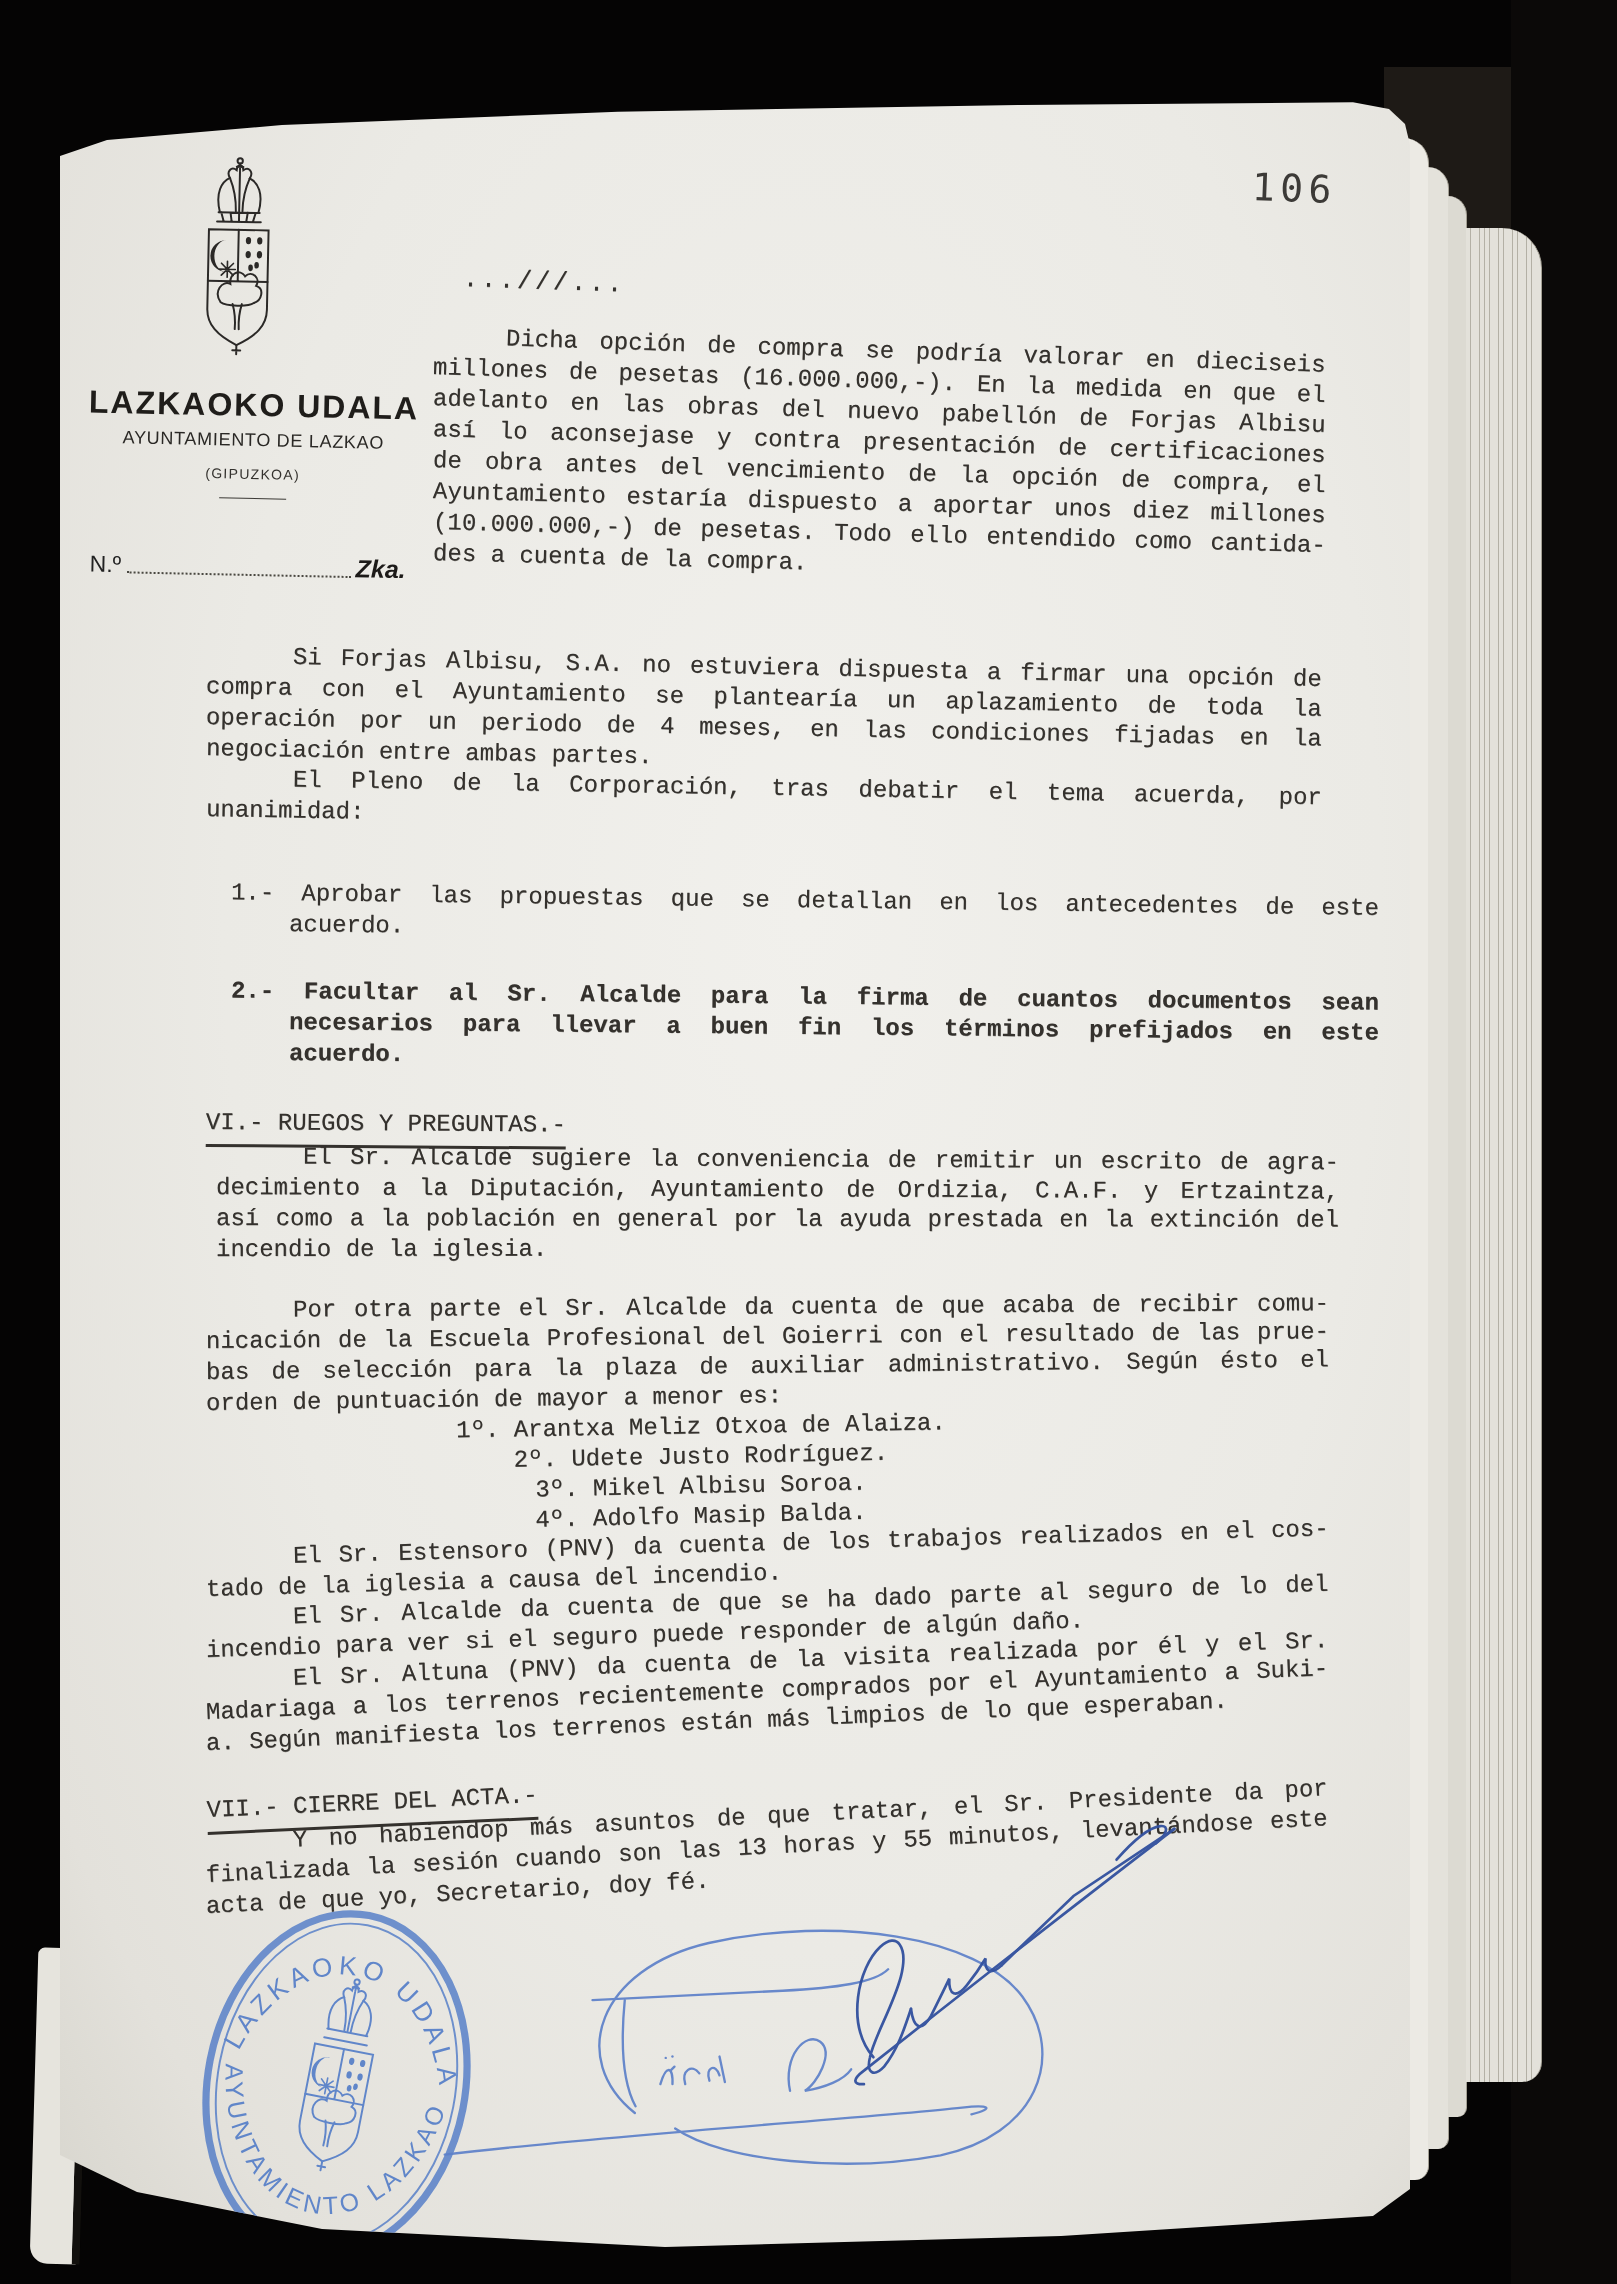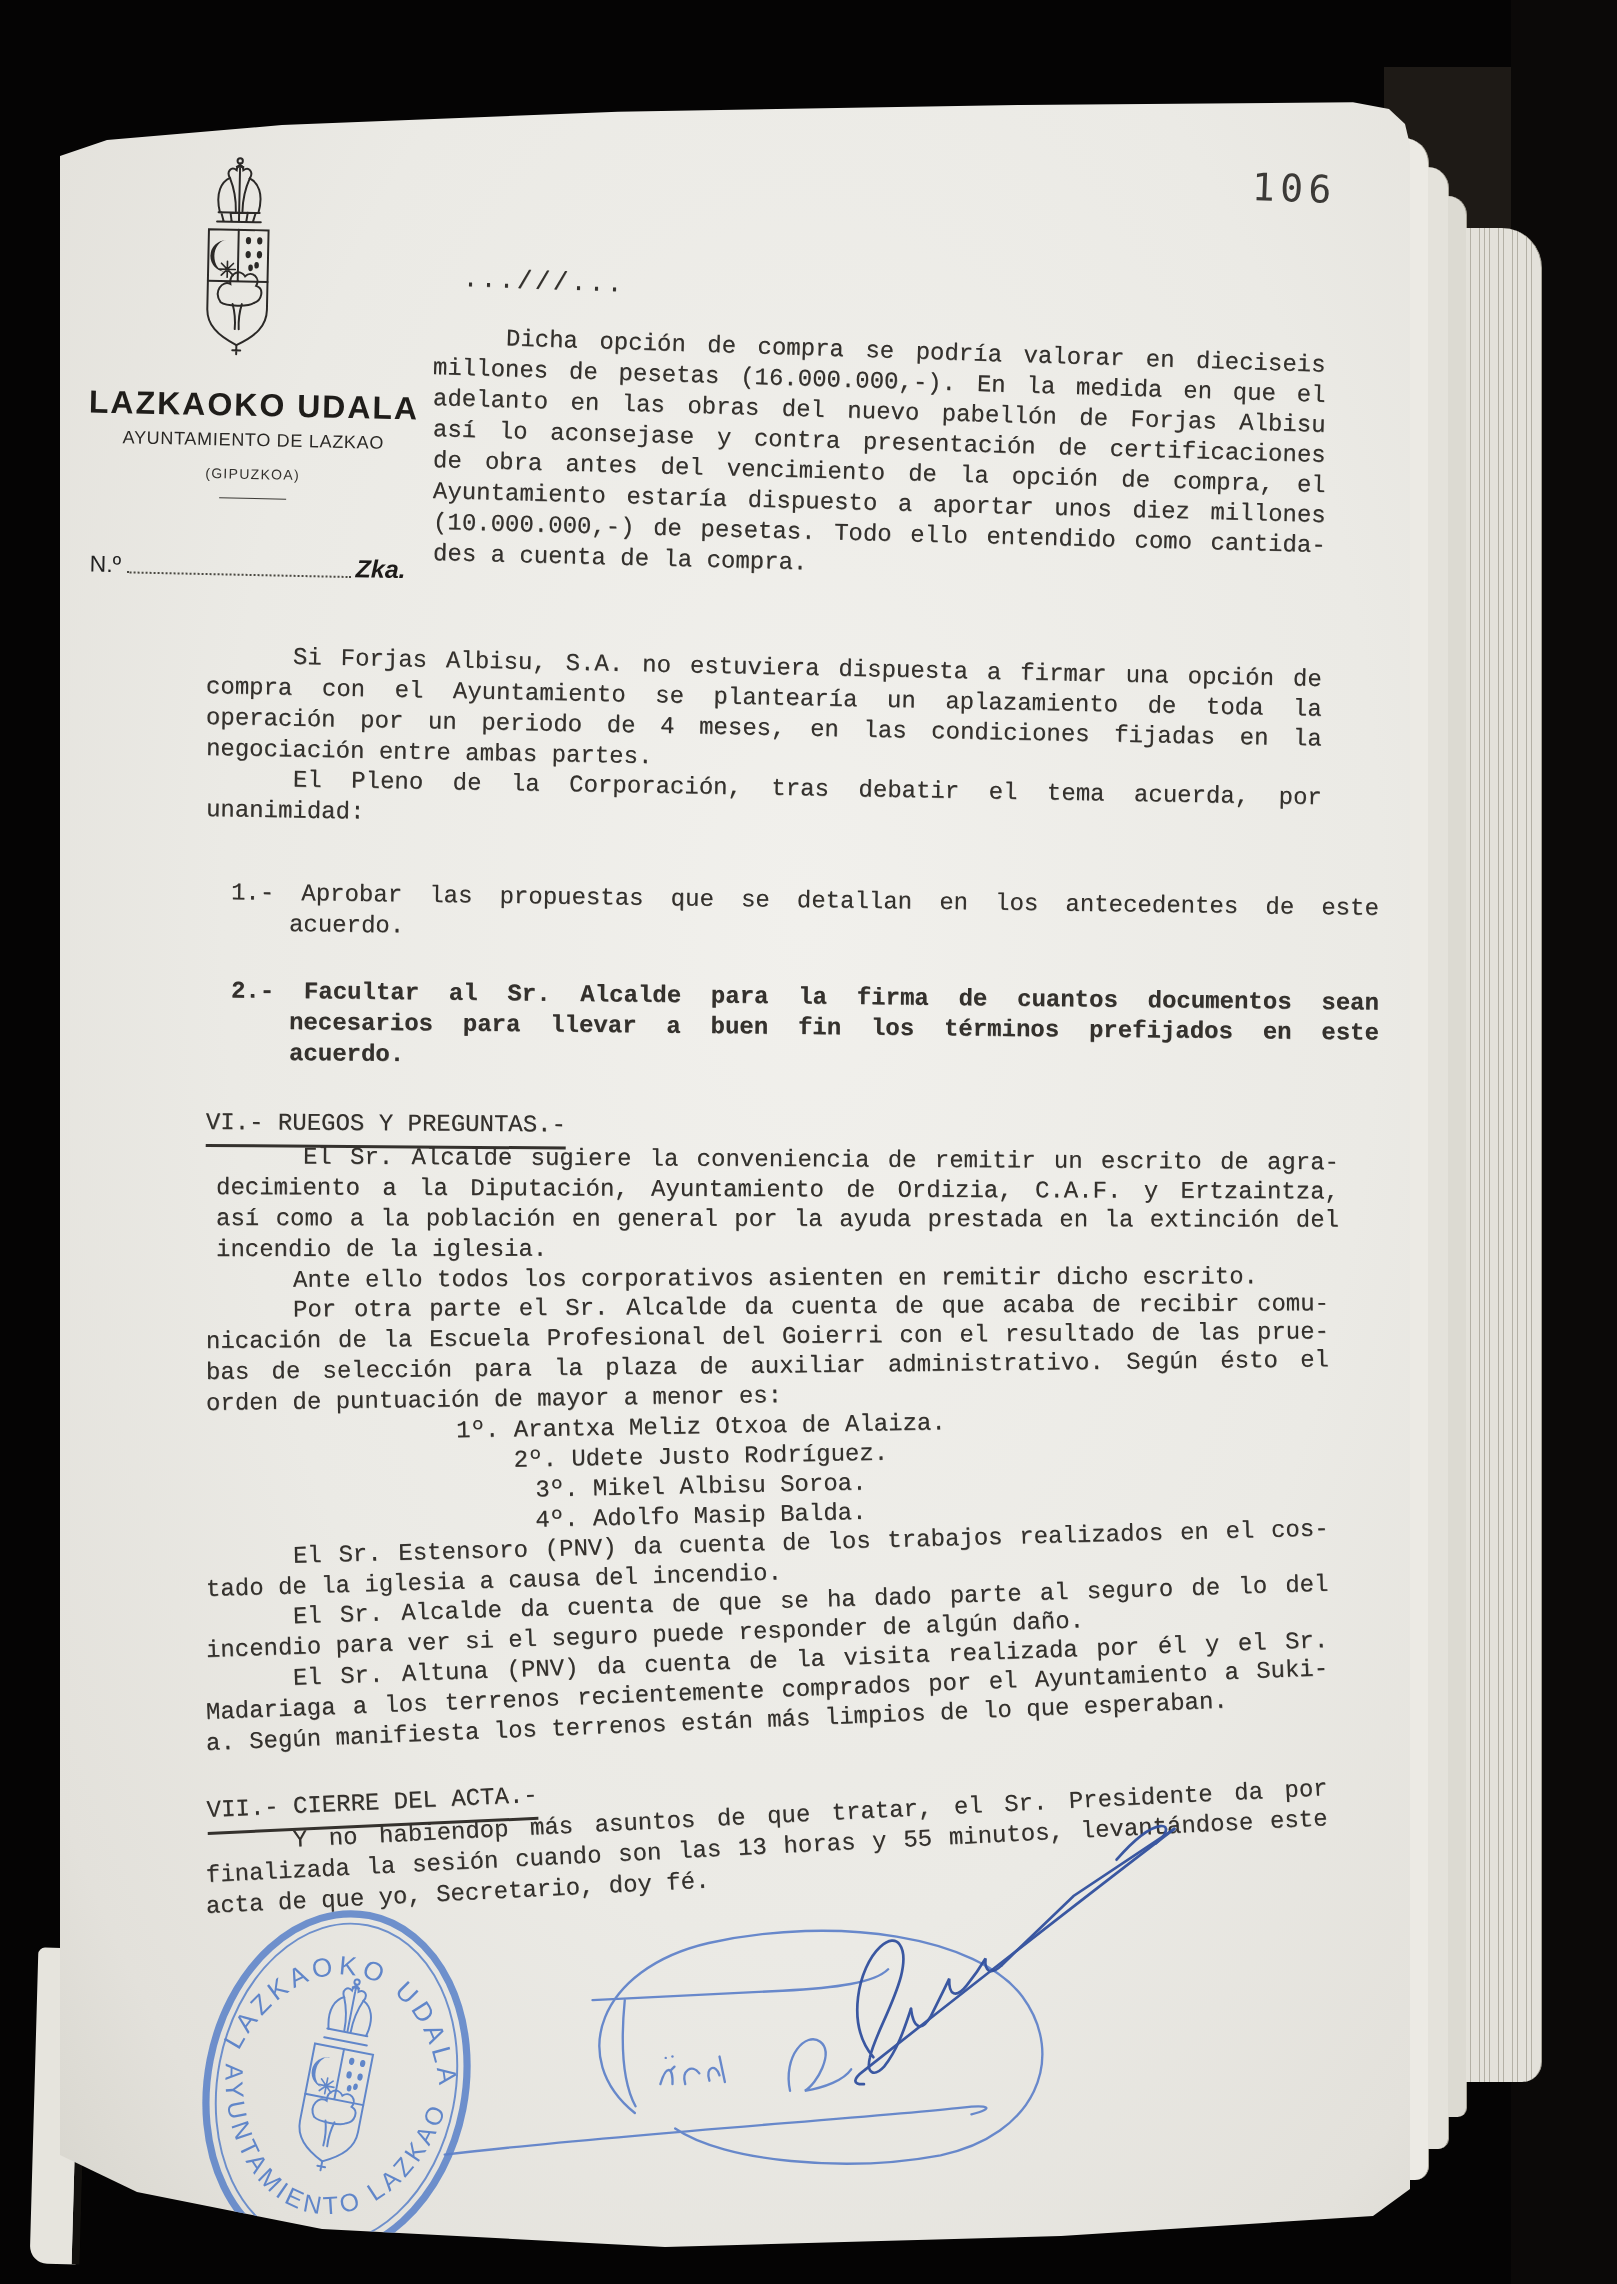--- a/index.html
+++ b/index.html
@@ -150,23 +150,20 @@
       </div>
 
     <div class="doc-text thead warp b-vih" style="transform: rotate(0.4024deg); transform-origin: 0px 50%;">
         <span>VI.- RUEGOS Y PREGUNTAS.-</span>
       </div>
     <div class="doc-text tblock b-vip1">
         <div class="tline j" style="text-indent: 87px; transform: rotate(0.3148deg); transform-origin: 0px 50%;">El Sr. Alcalde sugiere la conveniencia de remitir un escrito de agra-</div>
         <div class="tline j" style="transform: rotate(0.22645deg); transform-origin: 0px 50%;">decimiento a la Diputación, Ayuntamiento de Ordizia, C.A.F. y Ertzaintza,</div>
         <div class="tline j" style="transform: rotate(0.08155deg); transform-origin: 0px 50%;">así como a la población en general por la ayuda prestada en la extinción del</div>
         <div class="tline" style="transform: rotate(-0.0633499deg); transform-origin: 0px 50%;">incendio de la iglesia.</div>
-      </div>
-    <div class="doc-text tblock b-vip2">
-        <div class="tline" style="text-indent: 87px; transform: rotate(-0.20825deg); transform-origin: 0px 50%;">Ante ello todos los corporativos asienten en remitir dicho escrito.</div>
       </div>
     <div class="doc-text tblock b-vip3">
         <div class="tline j" style="text-indent: 87px; transform: rotate(-0.35315deg); transform-origin: 0px 50%;">Por otra parte el Sr. Alcalde da cuenta de que acaba de recibir comu-</div>
         <div class="tline j" style="transform: rotate(-0.49805deg); transform-origin: 0px 50%;">nicación de la Escuela Profesional del Goierri con el resultado de las prue-</div>
         <div class="tline j" style="transform: rotate(-0.64295deg); transform-origin: 0px 50%;">bas de selección para la plaza de auxiliar administrativo. Según ésto el</div>
         <div class="tline" style="transform: rotate(-0.78785deg); transform-origin: 0px 50%;">orden de puntuación de mayor a menor es:</div>
       </div>
     <div class="doc-text tblock b-rank">
         <div class="tline" style="transform: rotate(-0.93275deg); transform-origin: 0px 50%;">1º. Arantxa Meliz Otxoa de Alaiza.</div>
         <div class="tline" style="transform: rotate(-1.07765deg); transform-origin: 0px 50%;">2º. Udete Justo Rodríguez.</div>

